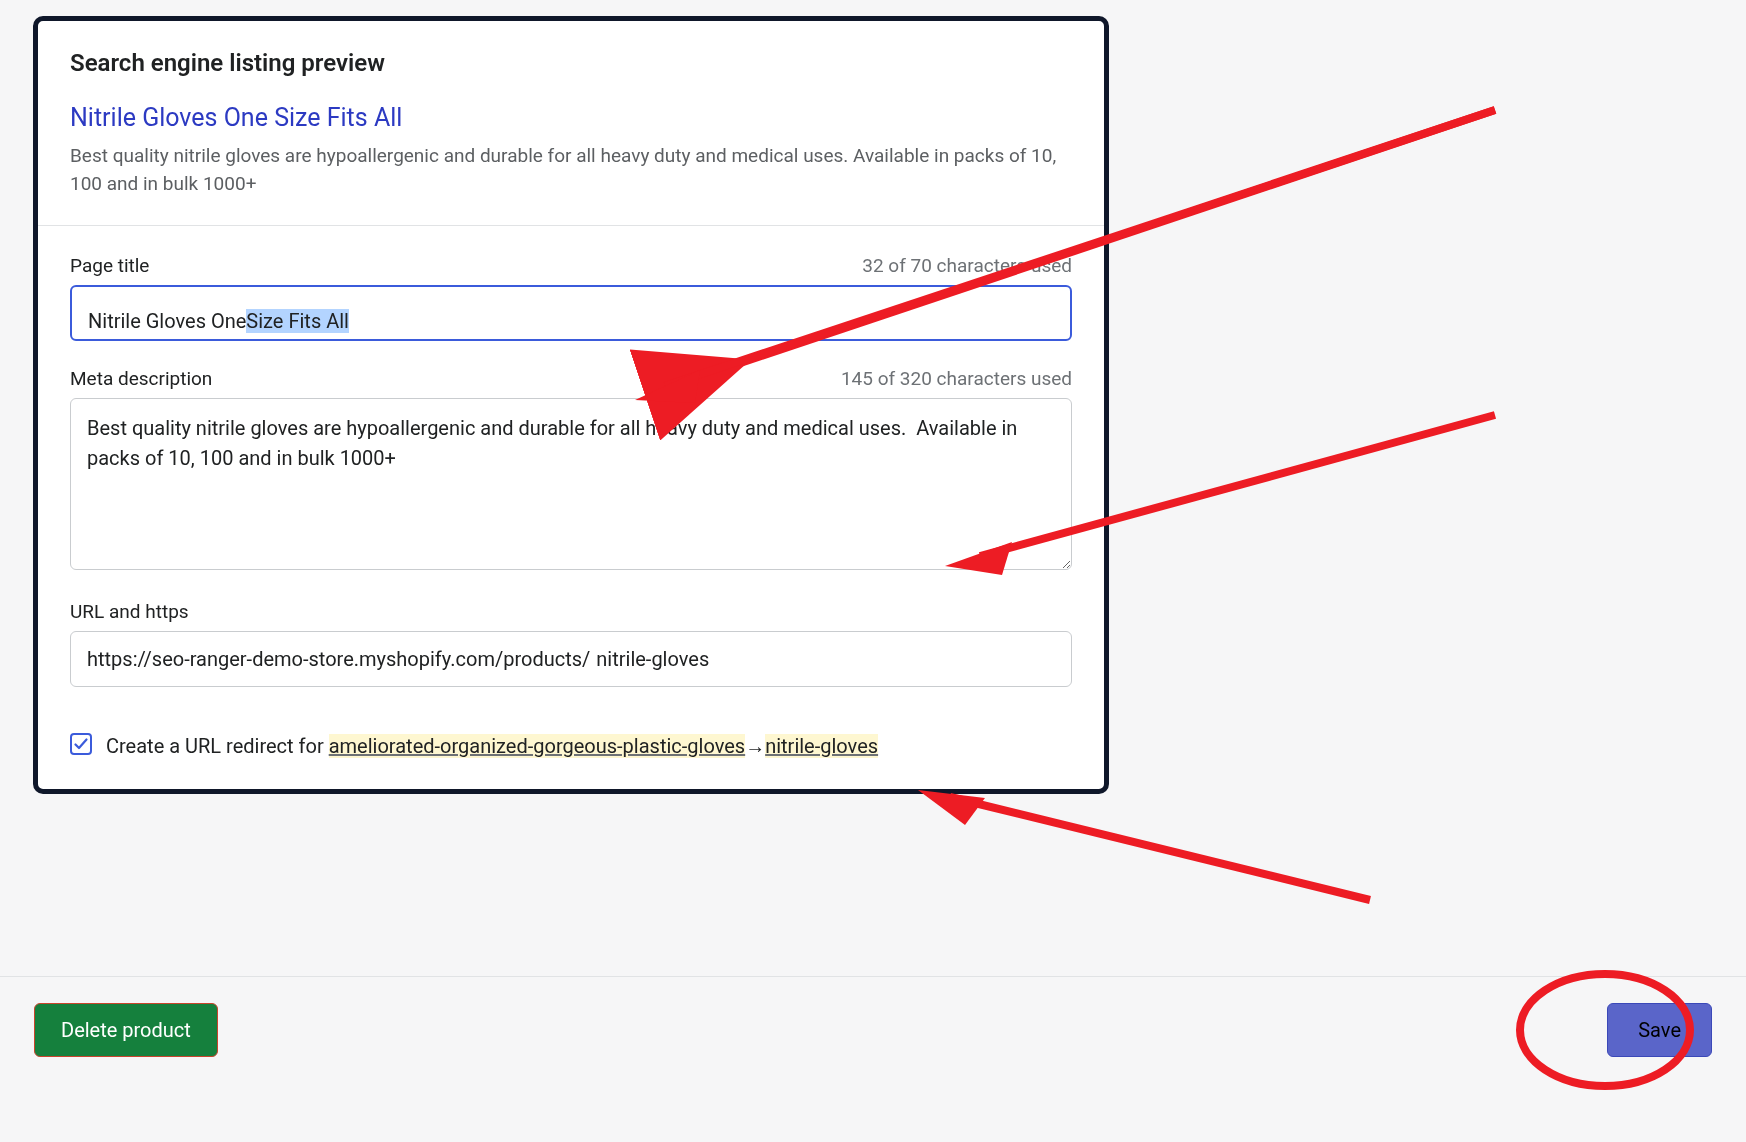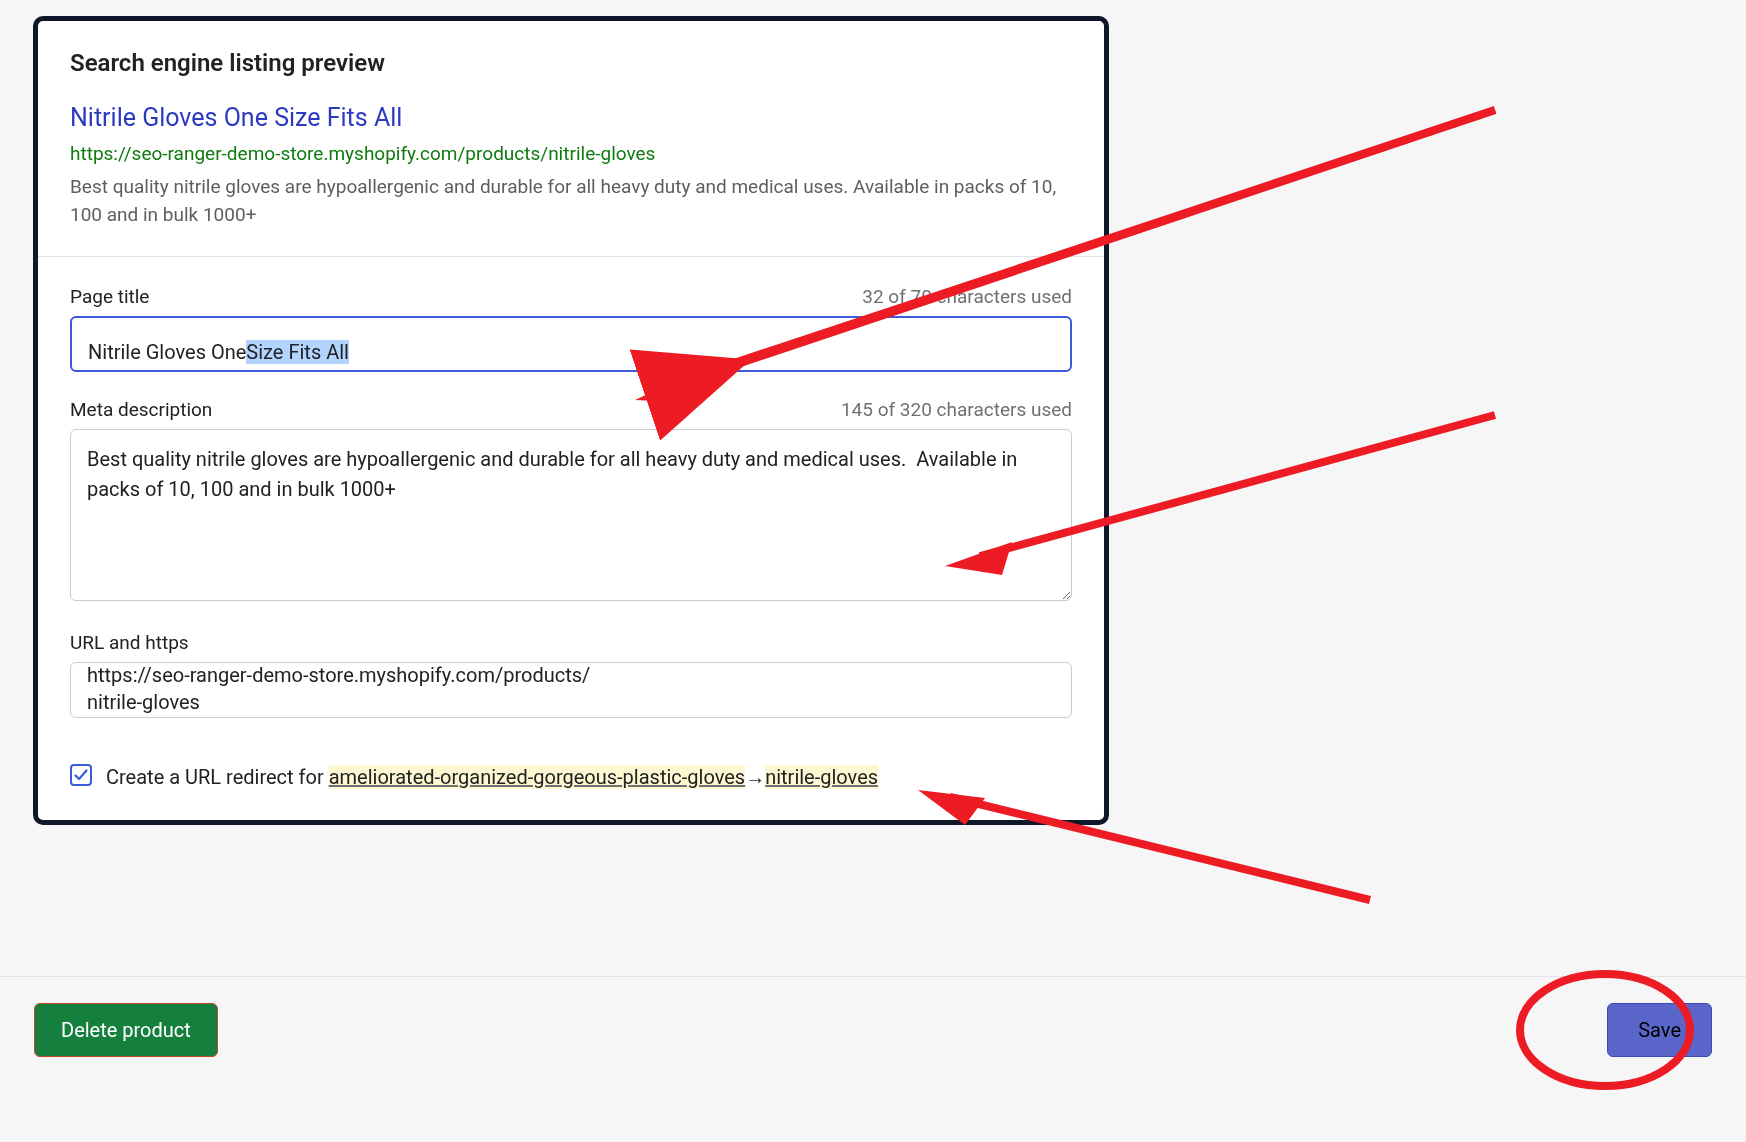--- a/index.html
+++ b/index.html
@@ -108,29 +108,29 @@
     padding: 14px 16px;
     font-size: 20px;
     font-family: inherit;
     color: #202223;
     line-height: 1.5;
     resize: vertical;
     outline: none;
   }
   .url-field {
     display: flex;
+    align-items: center;
     width: 100%;
     height: 56px;
     border: 1px solid #c9cccf;
     border-radius: 6px;
     padding: 0 16px;
     font-size: 20px;
     color: #202223;
     background: #fff;
-    flex-direction: column;
   }
   .url-prefix { color: #202223; white-space: nowrap; margin-right: 6px; }
   .url-input {
     flex: 1;
     border: none;
     outline: none;
     font-size: 20px;
     font-family: inherit;
     color: #202223;
     background: transparent;
@@ -206,21 +206,20 @@
   }
 </style>
 </head>
 <body>
 
 <div class="card">
 
   <div class="card-section">
     <div class="section-title">Search engine listing preview</div>
     <div class="preview-title">Nitrile Gloves One Size Fits All</div>
-    <div class="preview-url">https://seo-ranger-demo-store.myshopify.com/products/nitrile-gloves</div>
     <div class="preview-desc">Best quality nitrile gloves are hypoallergenic and durable for all heavy duty and medical uses.  Available in packs of 10, 100 and in bulk 1000+</div>
   </div>
 
   <div class="card-section">
 
     <div class="field">
       <div class="field-row">
         <span class="field-label">Page title</span>
         <span class="field-counter">32 of 70 characters used</span>
       </div>

